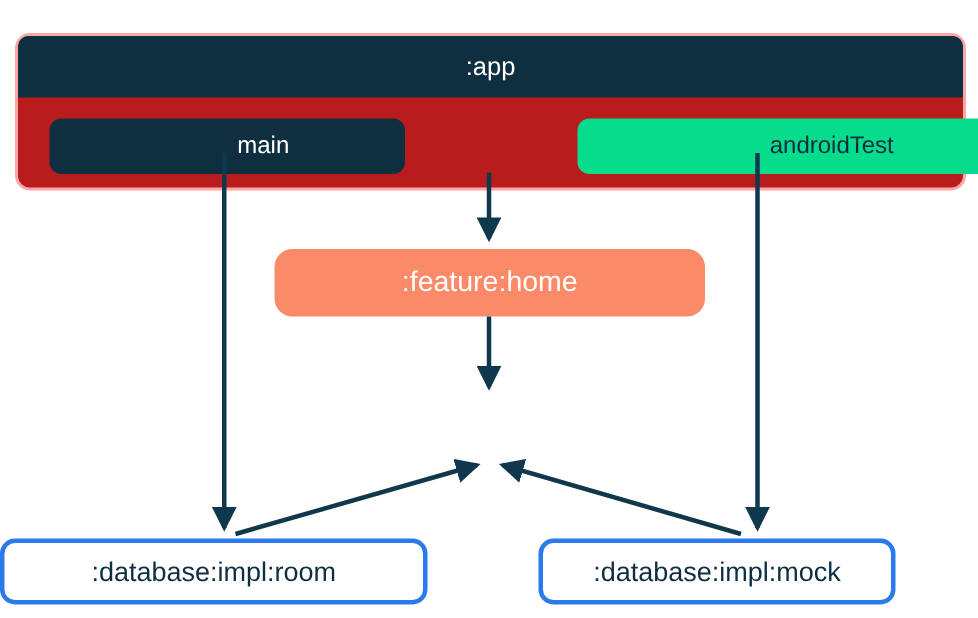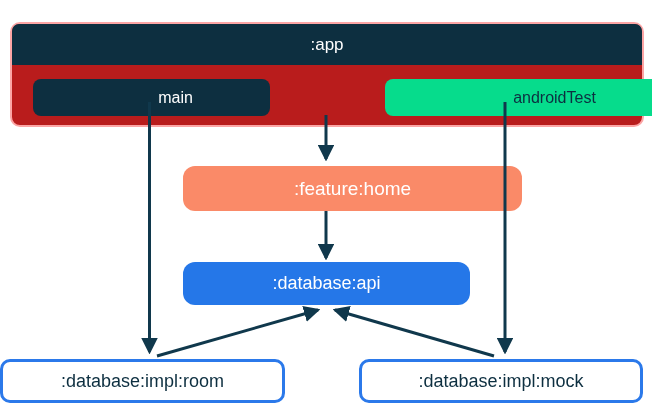--- a/index.html
+++ b/index.html
@@ -61,21 +61,21 @@
     background: #0d2f40;
     color: #ffffff;
   }
   .android-test-box {
     left: 373px; width: 291px;
     background: #06dc8c;
     color: #0d2f40;
   }
   .feature-home-box {
     left: 183px; top: 166px;
-    width: 339px; height: 45px;
+    width: 287px; height: 45px;
     background: #fa8a68;
     color: #ffffff;
     font-size: 19px;
     border-radius: 12px;
   }
   .database-api-box {
     left: 183px; top: 262px;
     width: 287px; height: 43px;
     background: #2577e8;
     color: #ffffff;
@@ -85,21 +85,21 @@
   .impl-box {
     top: 359px;
     height: 44px;
     background: #ffffff;
     border: 3px solid #2b79ea;
     border-radius: 10px;
     color: #0d2f40;
     font-size: 18px;
   }
   .room-box { left: 0; width: 285px; }
-  .mock-box { left: 359px; width: 284px; }
+  .mock-box { left: 359px; width: 238px; }
   .edges-layer {
     position: absolute;
     left: 0; top: 0;
     width: 652px; height: 412px;
     pointer-events: none;
   }
 </style>
 </head>
 <body>
 
@@ -114,23 +114,20 @@
     </div>
     <div class="source-set android-test-box">
       <span>androidTest</span>
     </div>
   </div>
 
   <div class="node feature-home-box">
     <span>:feature:home</span>
   </div>
 
-  <div class="node database-api-box">
-    <span>:database:api</span>
-  </div>
 
   <div class="node impl-box room-box">
     <span>:database:impl:room</span>
   </div>
 
   <div class="node impl-box mock-box">
     <span>:database:impl:mock</span>
   </div>
 
   <svg class="edges-layer" width="652" height="412" viewBox="0 0 652 412" xmlns="http://www.w3.org/2000/svg">

